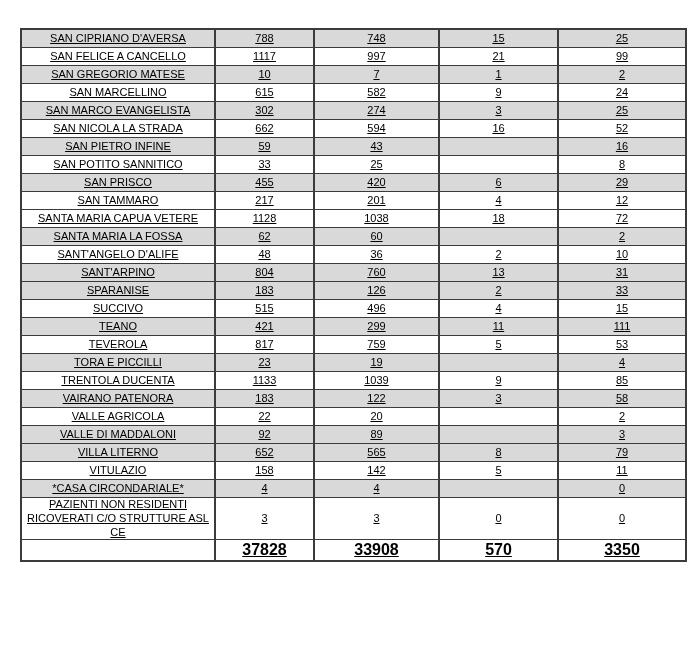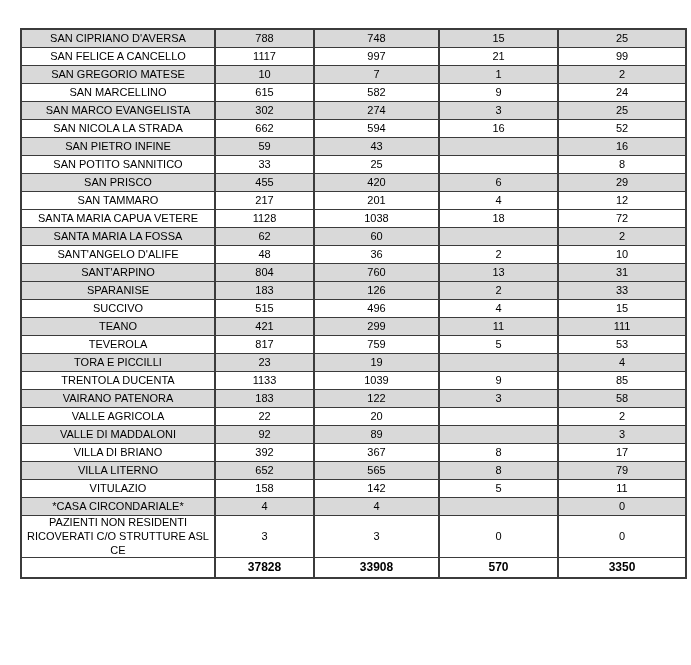--- a/index.html
+++ b/index.html
@@ -15,41 +15,42 @@
     background: #ffffff;
     overflow: hidden;
   }
   table.data-table {
     position: absolute;
     left: 20px;
     top: 28px;
     border-collapse: collapse;
     table-layout: fixed;
     border: 2px solid #3b3b3b;
+    text-decoration: underline;
   }
   table.data-table td {
     border-top: 1px solid #3b3b3b;
     border-bottom: 1px solid #3b3b3b;
     border-left: 2px solid #3b3b3b;
     border-right: 2px solid #3b3b3b;
     height: 17px;
     padding: 0 3px;
     text-align: center;
     vertical-align: middle;
     font-size: 11px;
     line-height: 1.25;
     color: #000000;
     overflow: hidden;
   }
   tr.shaded td { background: #d9d9d9; }
   tr.plain td { background: #ffffff; }
   tr.totals td {
     background: #ffffff;
     font-weight: bold;
-    font-size: 12px;
+    font-size: 16px;
     height: 19px;
   }
 </style>
 </head>
 <body>
 
 <div class="sheet">
   <table class="data-table">
     <colgroup>
       <col style="width:194px">
@@ -214,27 +215,20 @@
           <td class="num-cell"></td>
           <td class="num-cell">2</td>
         </tr>
         <tr class="shaded">
           <td class="name-cell">VALLE DI MADDALONI</td>
           <td class="num-cell">92</td>
           <td class="num-cell">89</td>
           <td class="num-cell"></td>
           <td class="num-cell">3</td>
         </tr>
-        <tr class="plain">
-          <td class="name-cell">VILLA DI BRIANO</td>
-          <td class="num-cell">392</td>
-          <td class="num-cell">367</td>
-          <td class="num-cell">8</td>
-          <td class="num-cell">17</td>
-        </tr>
         <tr class="shaded">
           <td class="name-cell">VILLA LITERNO</td>
           <td class="num-cell">652</td>
           <td class="num-cell">565</td>
           <td class="num-cell">8</td>
           <td class="num-cell">79</td>
         </tr>
         <tr class="plain">
           <td class="name-cell">VITULAZIO</td>
           <td class="num-cell">158</td>

